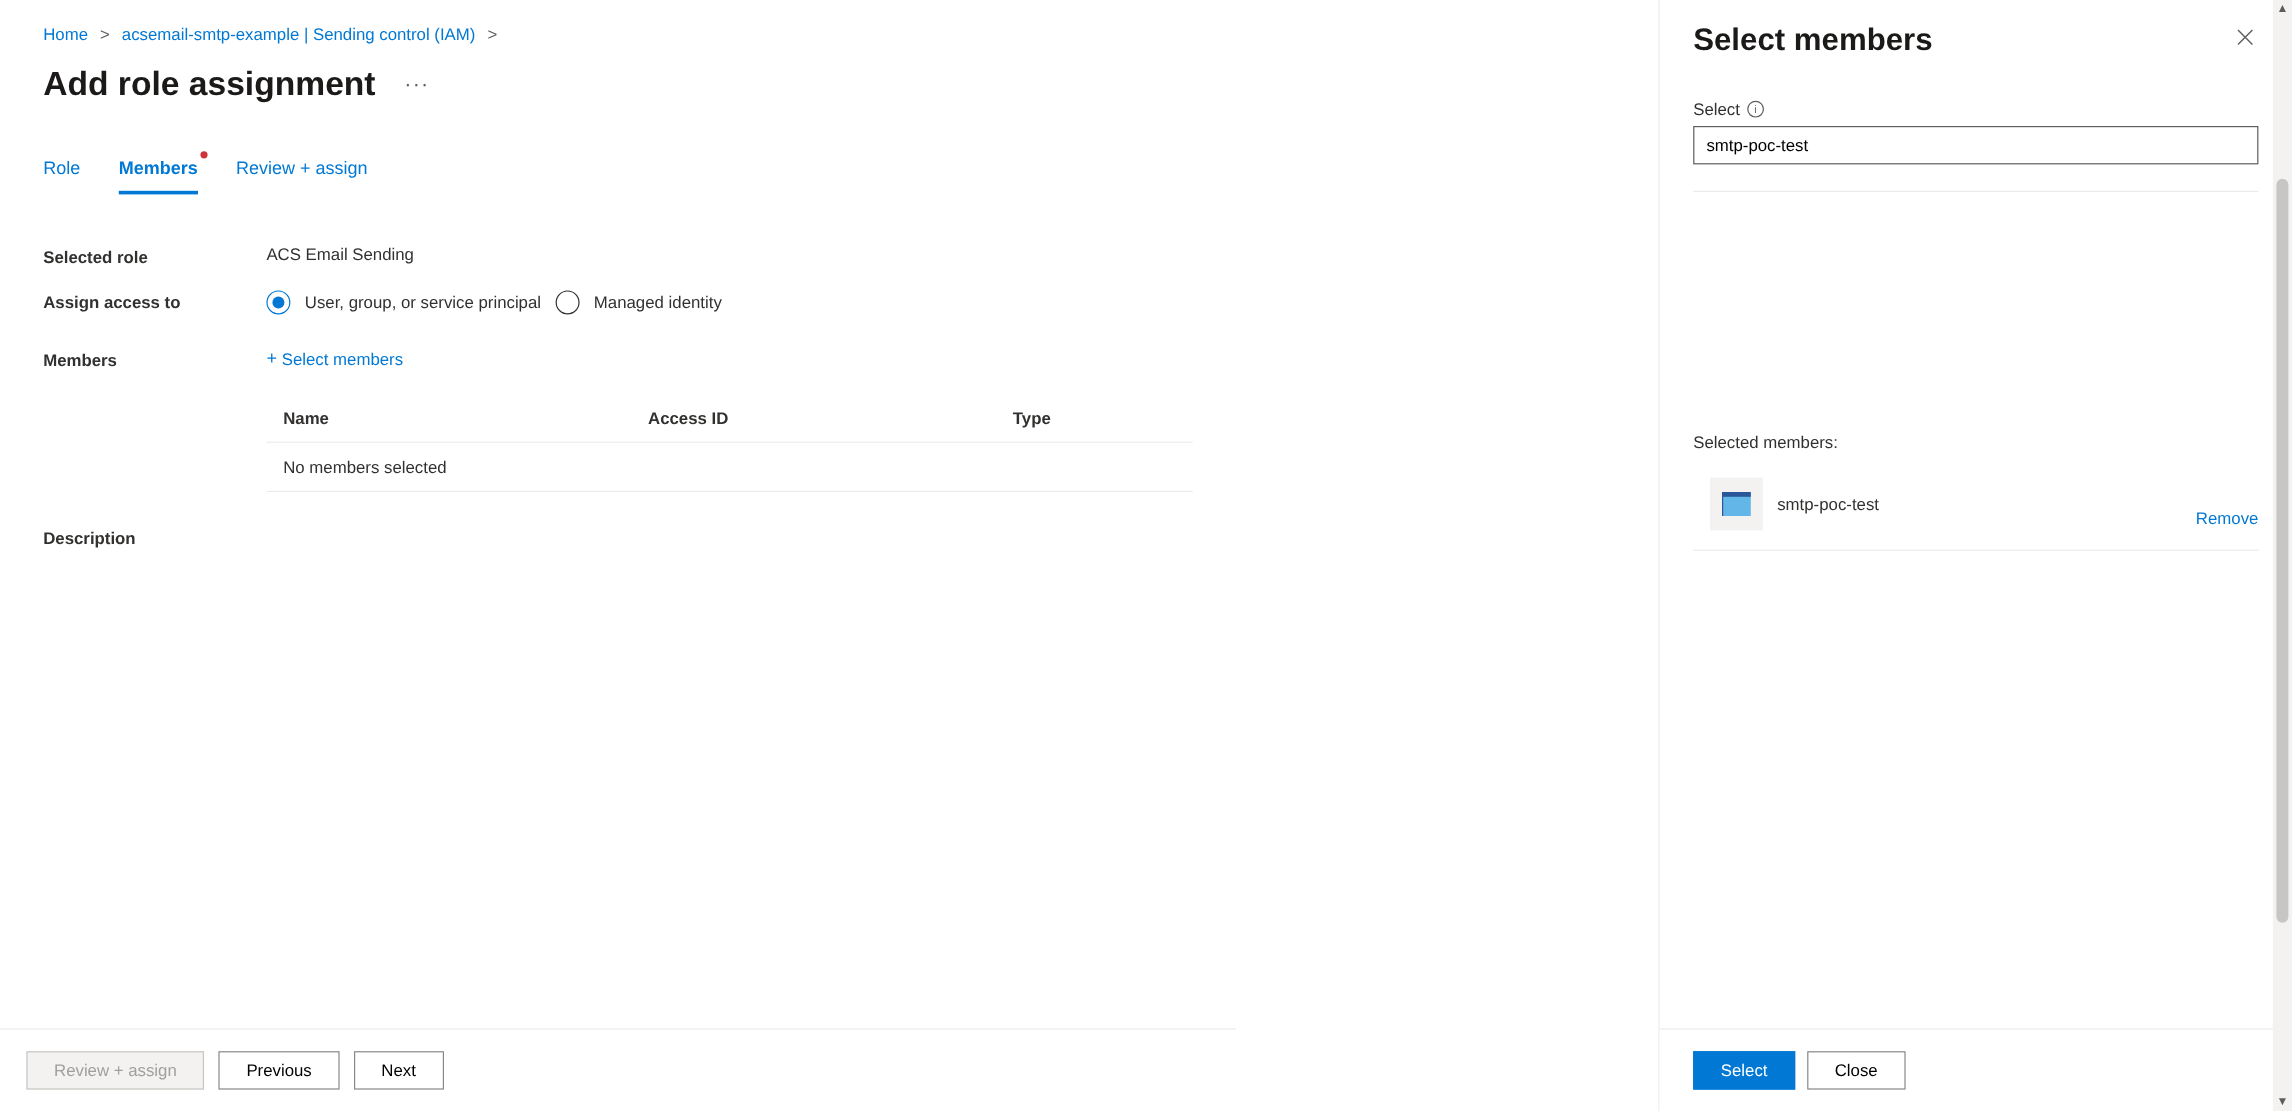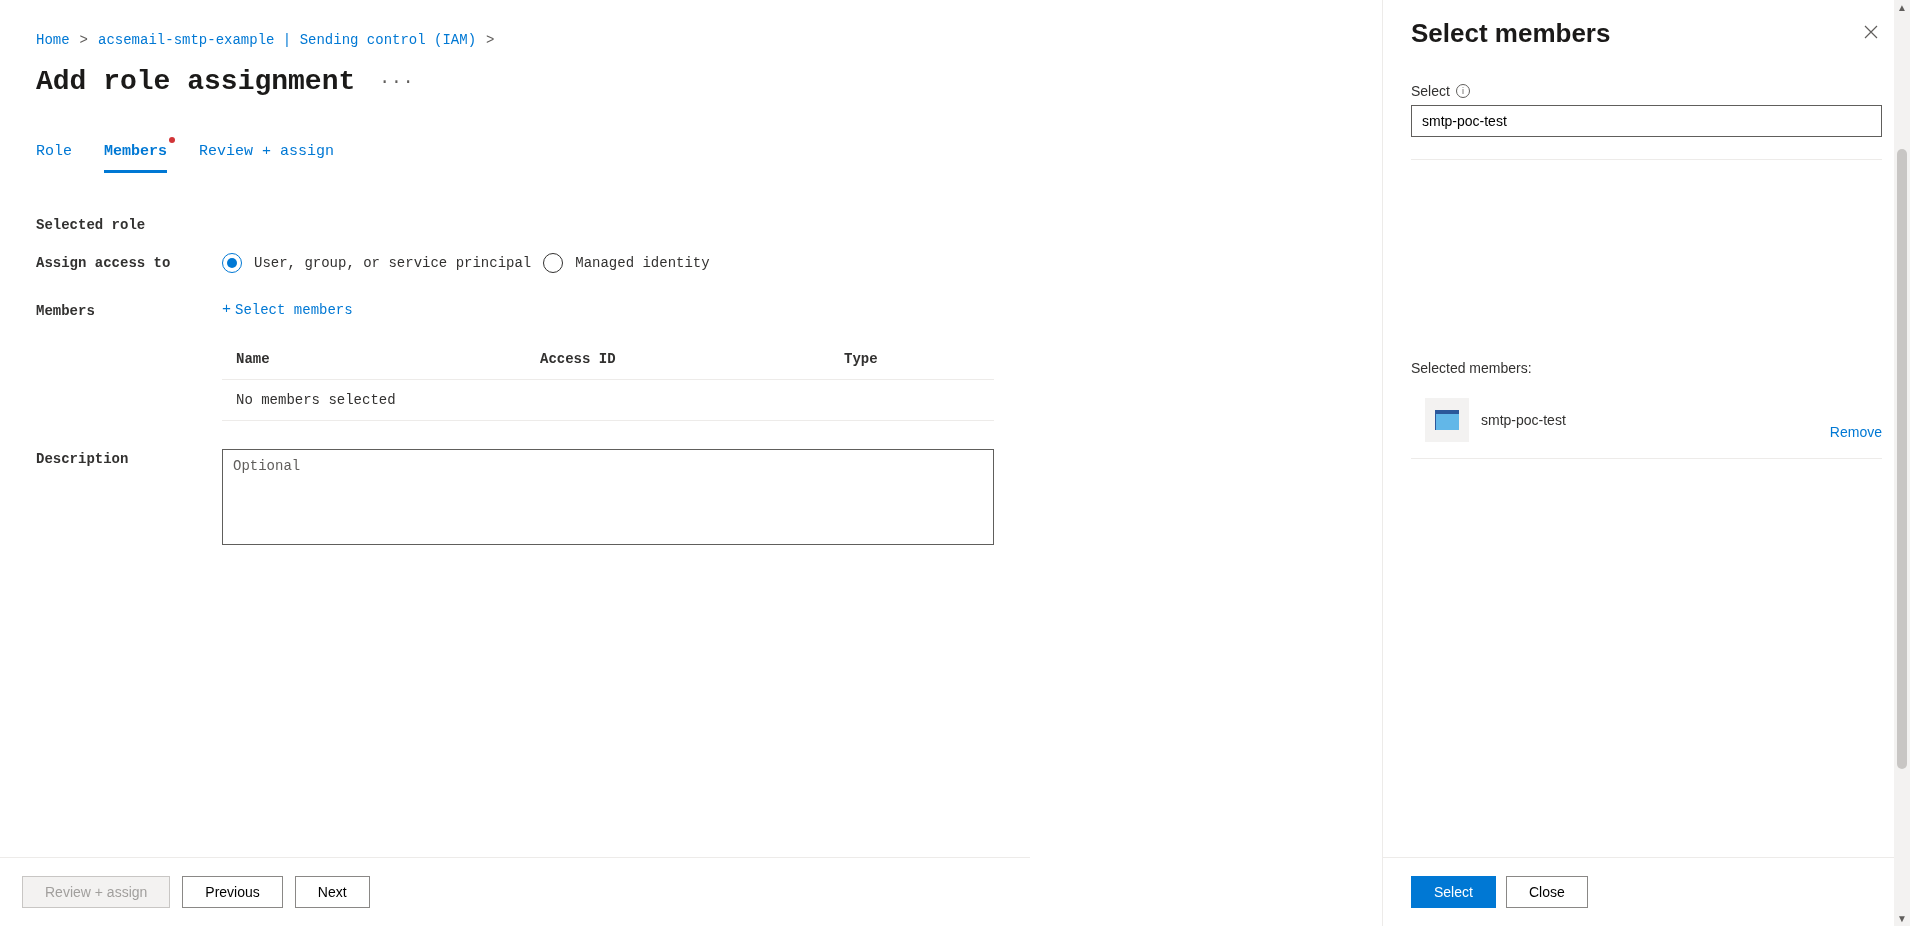--- a/index.html
+++ b/index.html
@@ -9,23 +9,22 @@
       color: #323130;
       background: #ffffff;
       position: relative;
       width: 1910px;
       height: 926px;
       overflow: hidden;
     }
 
     
     .main-area {
-      padding: 32px 36px 0 36px;
+      padding: 20px 36px 0 36px;
       width: 1030px;
-      font-family: Liberation Mono, monospace;
     }
 
     
     .breadcrumb {
       display: flex;
       align-items: center;
       gap: 10px;
       margin-bottom: 18px;
       font-size: 14px;
     }
@@ -365,20 +364,21 @@
     <div class="tab">Role</div>
     <div class="tab active">
       <span>Members</span>
       <span class="dot"></span>
     </div>
     <div class="tab">Review + assign</div>
   </div>
 
   <div class="form-row">
     <div class="label">Selected role</div>
+    <div class="value">ACS Email Sending</div>
   </div>
 
   <div class="form-row">
     <div class="label">Assign access to</div>
     <div class="value">
       <div class="radio-group">
         <label class="radio-option">
           <span class="radio-circle checked"></span>
           <span>User, group, or service principal</span>
         </label>
@@ -406,23 +406,20 @@
       <div class="col-object">Access ID</div>
       <div class="col-type">Type</div>
     </div>
     <div class="table-row">
       <div class="col-name">No members selected</div>
     </div>
   </div>
 
   <div class="form-row">
     <div class="label">Description</div>
-    <div class="value">
-      <textarea class="desc-textarea" placeholder="Optional" style=""></textarea>
-    </div>
   </div>
 
 </div>
 
 <div class="footer">
   <button class="btn disabled">Review + assign</button>
   <button class="btn">Previous</button>
   <button class="btn">Next</button>
 </div>
 

